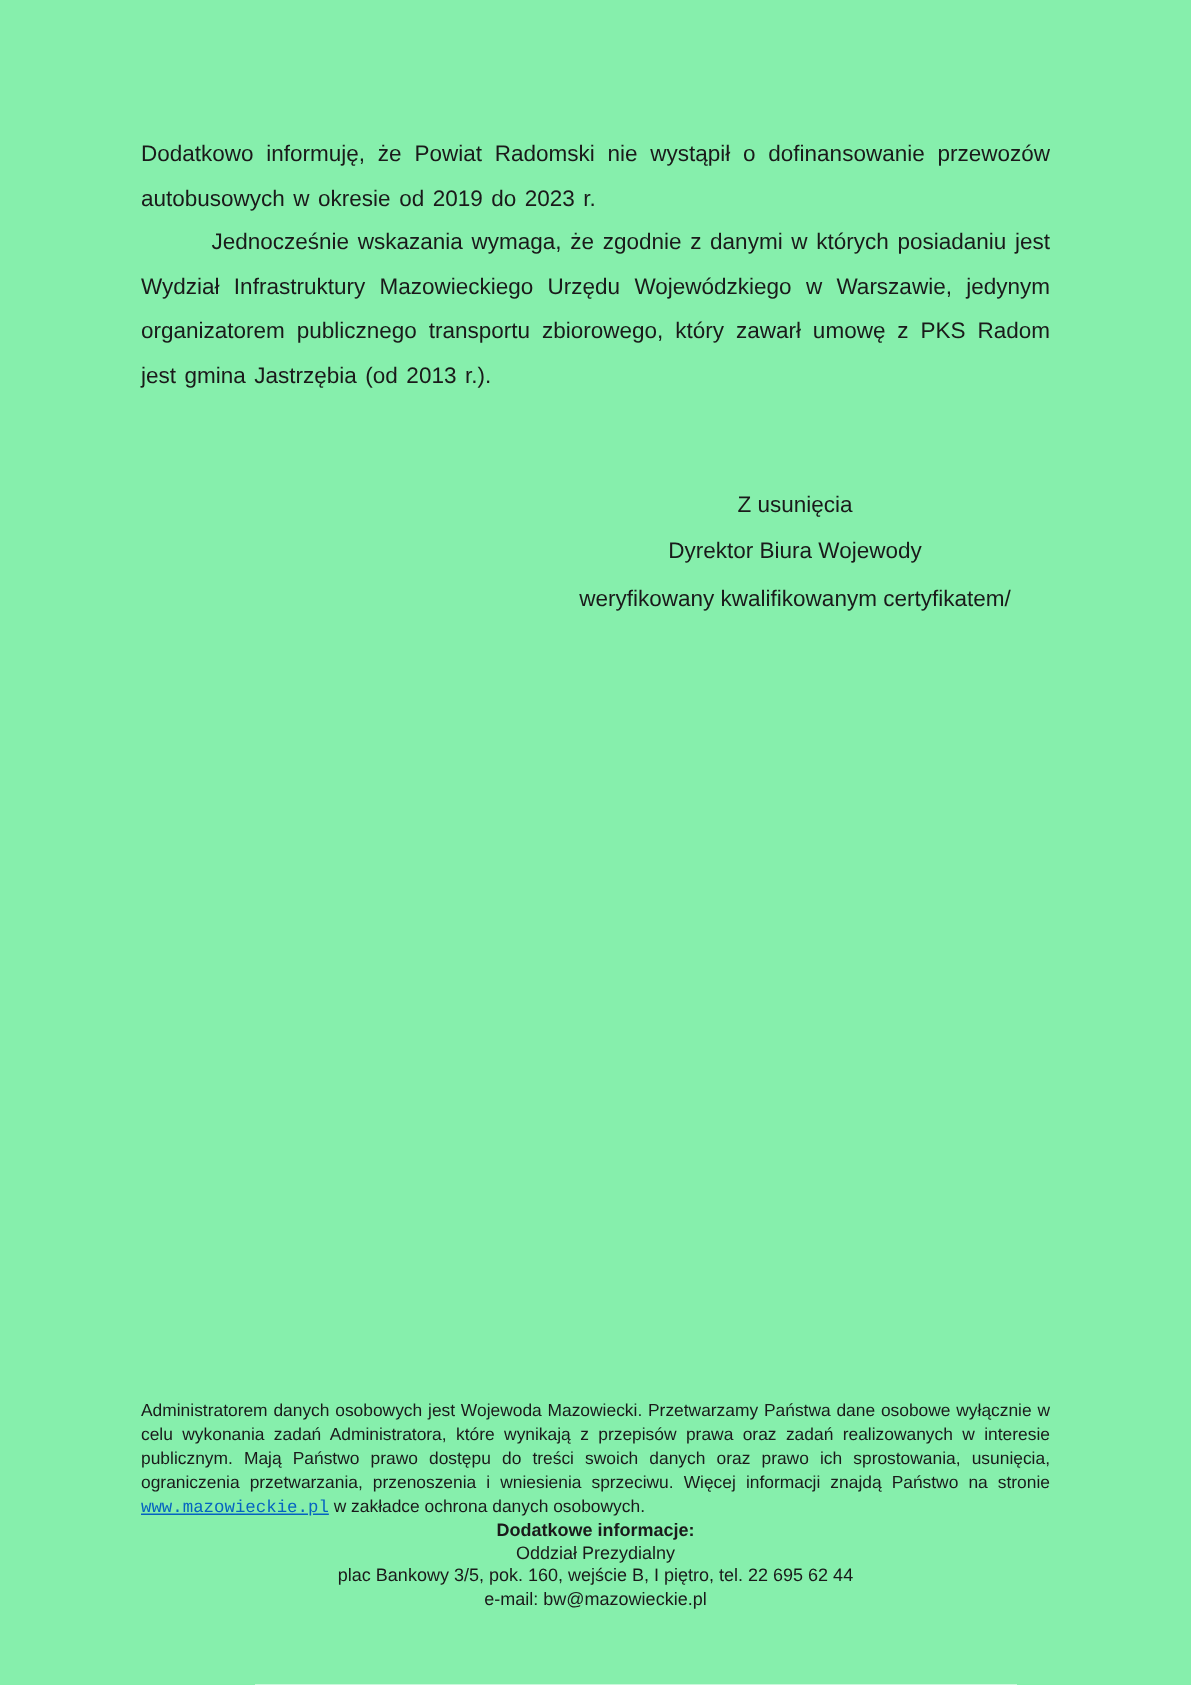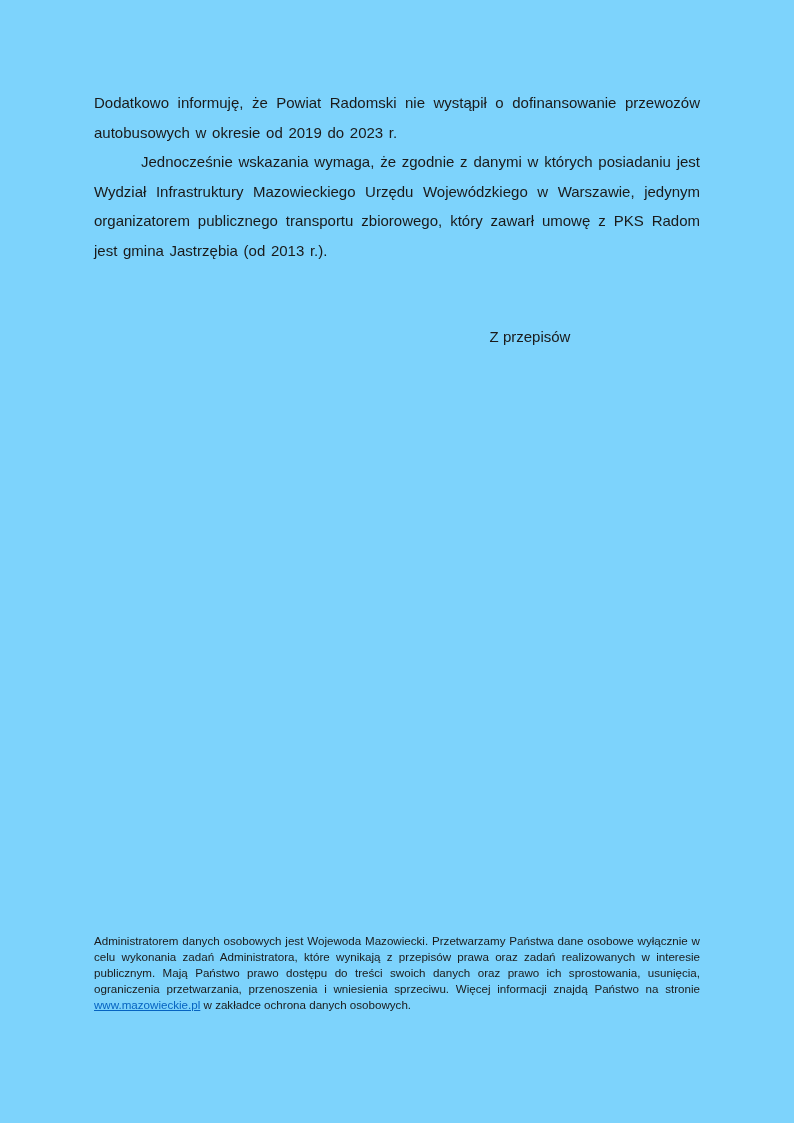--- a/index.html
+++ b/index.html
@@ -5,21 +5,21 @@
   * { margin: 0; padding: 0; box-sizing: border-box; }
   html, body { background: #ffffff; }
   body {
     font-family: "Liberation Sans", "DejaVu Sans", sans-serif;
     color: #1a1a1a;
   }
   .page {
     position: relative;
     width: 794px;
     height: 1123px;
-    background: #7dd3fc;
+    background: #86efac;
     overflow: hidden;
     margin: 0 auto;
   }
   
   .body-text {
     position: absolute;
     left: 94px;
     width: 606px;
     top: 88px;
     font-size: 15px;
@@ -52,20 +52,21 @@
     left: 94px;
     width: 606px;
     font-size: 11.6px;
     line-height: 16px;
     text-align: justify;
     text-align-last: left;
   }
   .privacy-note a {
     text-decoration: underline;
     cursor: pointer;
+    font-family: Liberation Mono, monospace;
   }
   .contact-block {
     position: absolute;
     top: 1013px;
     left: 94px;
     width: 606px;
     text-align: center;
     font-size: 12px;
     line-height: 15.2px;
   }
@@ -75,23 +76,31 @@
 <body>
 
 <div class="page">
 
   <div class="body-text">
     <p>Dodatkowo informuję, że Powiat Radomski nie wystąpił o dofinansowanie przewozów autobusowych w okresie od 2019 do 2023 r.</p>
     <p class="indented">Jednocześnie wskazania wymaga, że zgodnie z danymi w których posiadaniu jest Wydział Infrastruktury Mazowieckiego Urzędu Wojewódzkiego w Warszawie, jedynym organizatorem publicznego transportu zbiorowego, który zawarł umowę z PKS Radom jest gmina Jastrzębia (od 2013 r.).</p>
   </div>
 
   <div class="signature-block">
-    <div>Z przepisów</div>
+    <div>Z usunięcia</div>
+    <div>Dyrektor Biura Wojewody</div>
     <div class="signature-note">
+      <div>weryfikowany kwalifikowanym certyfikatem/</div>
     </div>
   </div>
 
   <div class="privacy-note">
     <span>Administratorem danych osobowych jest Wojewoda Mazowiecki. Przetwarzamy Państwa dane osobowe wyłącznie w celu wykonania zadań Administratora, które wynikają z przepisów prawa oraz zadań realizowanych w interesie publicznym. Mają Państwo prawo dostępu do treści swoich danych oraz prawo ich sprostowania, usunięcia, ograniczenia przetwarzania, przenoszenia i wniesienia sprzeciwu. Więcej informacji znajdą Państwo na stronie </span><a id="privacy-link" style="color: rgb(5, 99, 193);">www.mazowieckie.pl</a><span> w zakładce ochrona danych osobowych.</span>
   </div>
 
+  <div class="contact-block">
+    <div class="heading">Dodatkowe informacje:</div>
+    <div>Oddział Prezydialny</div>
+    <div>plac Bankowy 3/5, pok. 160, wejście B, I piętro, tel. 22 695 62 44</div>
+    <div>e-mail: bw@mazowieckie.pl</div>
+  </div>
 
 </div>
 
 </body></html>

